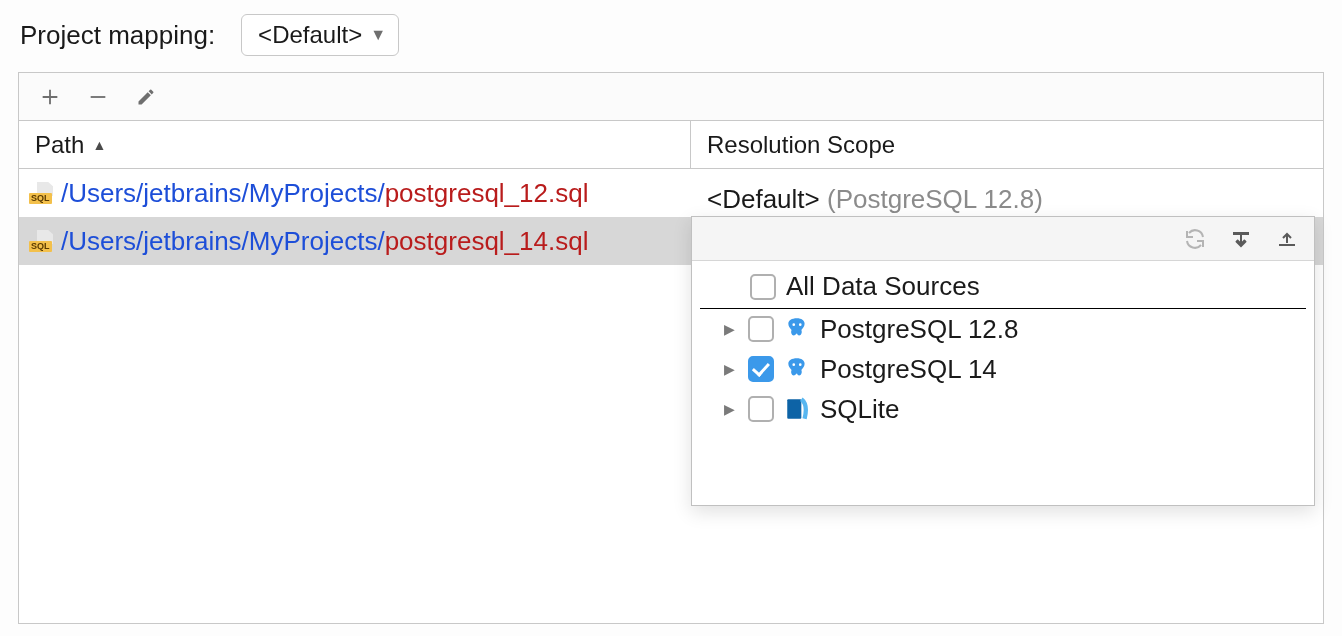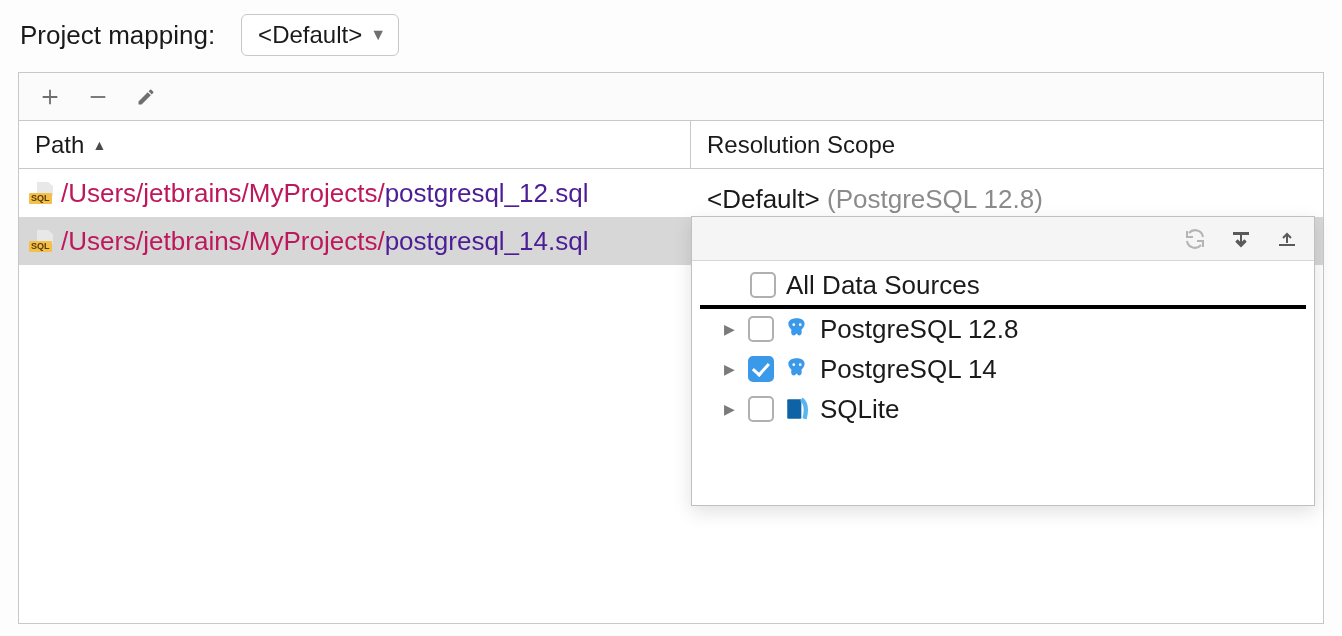--- a/index.html
+++ b/index.html
@@ -119,22 +119,22 @@
     bottom: 0; left: 0;
     font-size: 9px;
     font-weight: 700;
     color: #5a3a00;
     background: #f3c04b;
     padding: 1px 2px;
     line-height: 1;
     border-radius: 1px;
   }
   .path-text { font-size: 26px; }
-  .path-dir { color: #be185d; margin-top: 36px; }
-  .path-file { color: #4c1d95; }
+  .path-dir { color: #1d4ed8; margin-top: 36px; }
+  .path-file { color: #b91c1c; }
   .scope-text { font-size: 26px; margin-top: 12px; }
   .scope-ds.dim { color: #8b8b8b; }
   .popup {
     position: absolute;
     top: 143px;
     left: 672px;
     width: 624px;
     height: 290px;
     background: #ffffff;
     border: 1px solid #c0c0c0;
@@ -162,21 +162,21 @@
   .popup-row {
     height: 40px;
     display: flex;
     align-items: center;
     gap: 10px;
     padding-left: 24px;
     font-size: 26px;
   }
   .popup-row.all {
     padding-left: 50px;
-    border-bottom: 4px solid #000000;
+    border-bottom: 1px solid #000000;
     height: 44px;
     text-align: right;
   }
   .chev-right {
     width: 14px;
     font-size: 14px;
     color: #7a7a7a;
     display: inline-block;
   }
   .chk {

